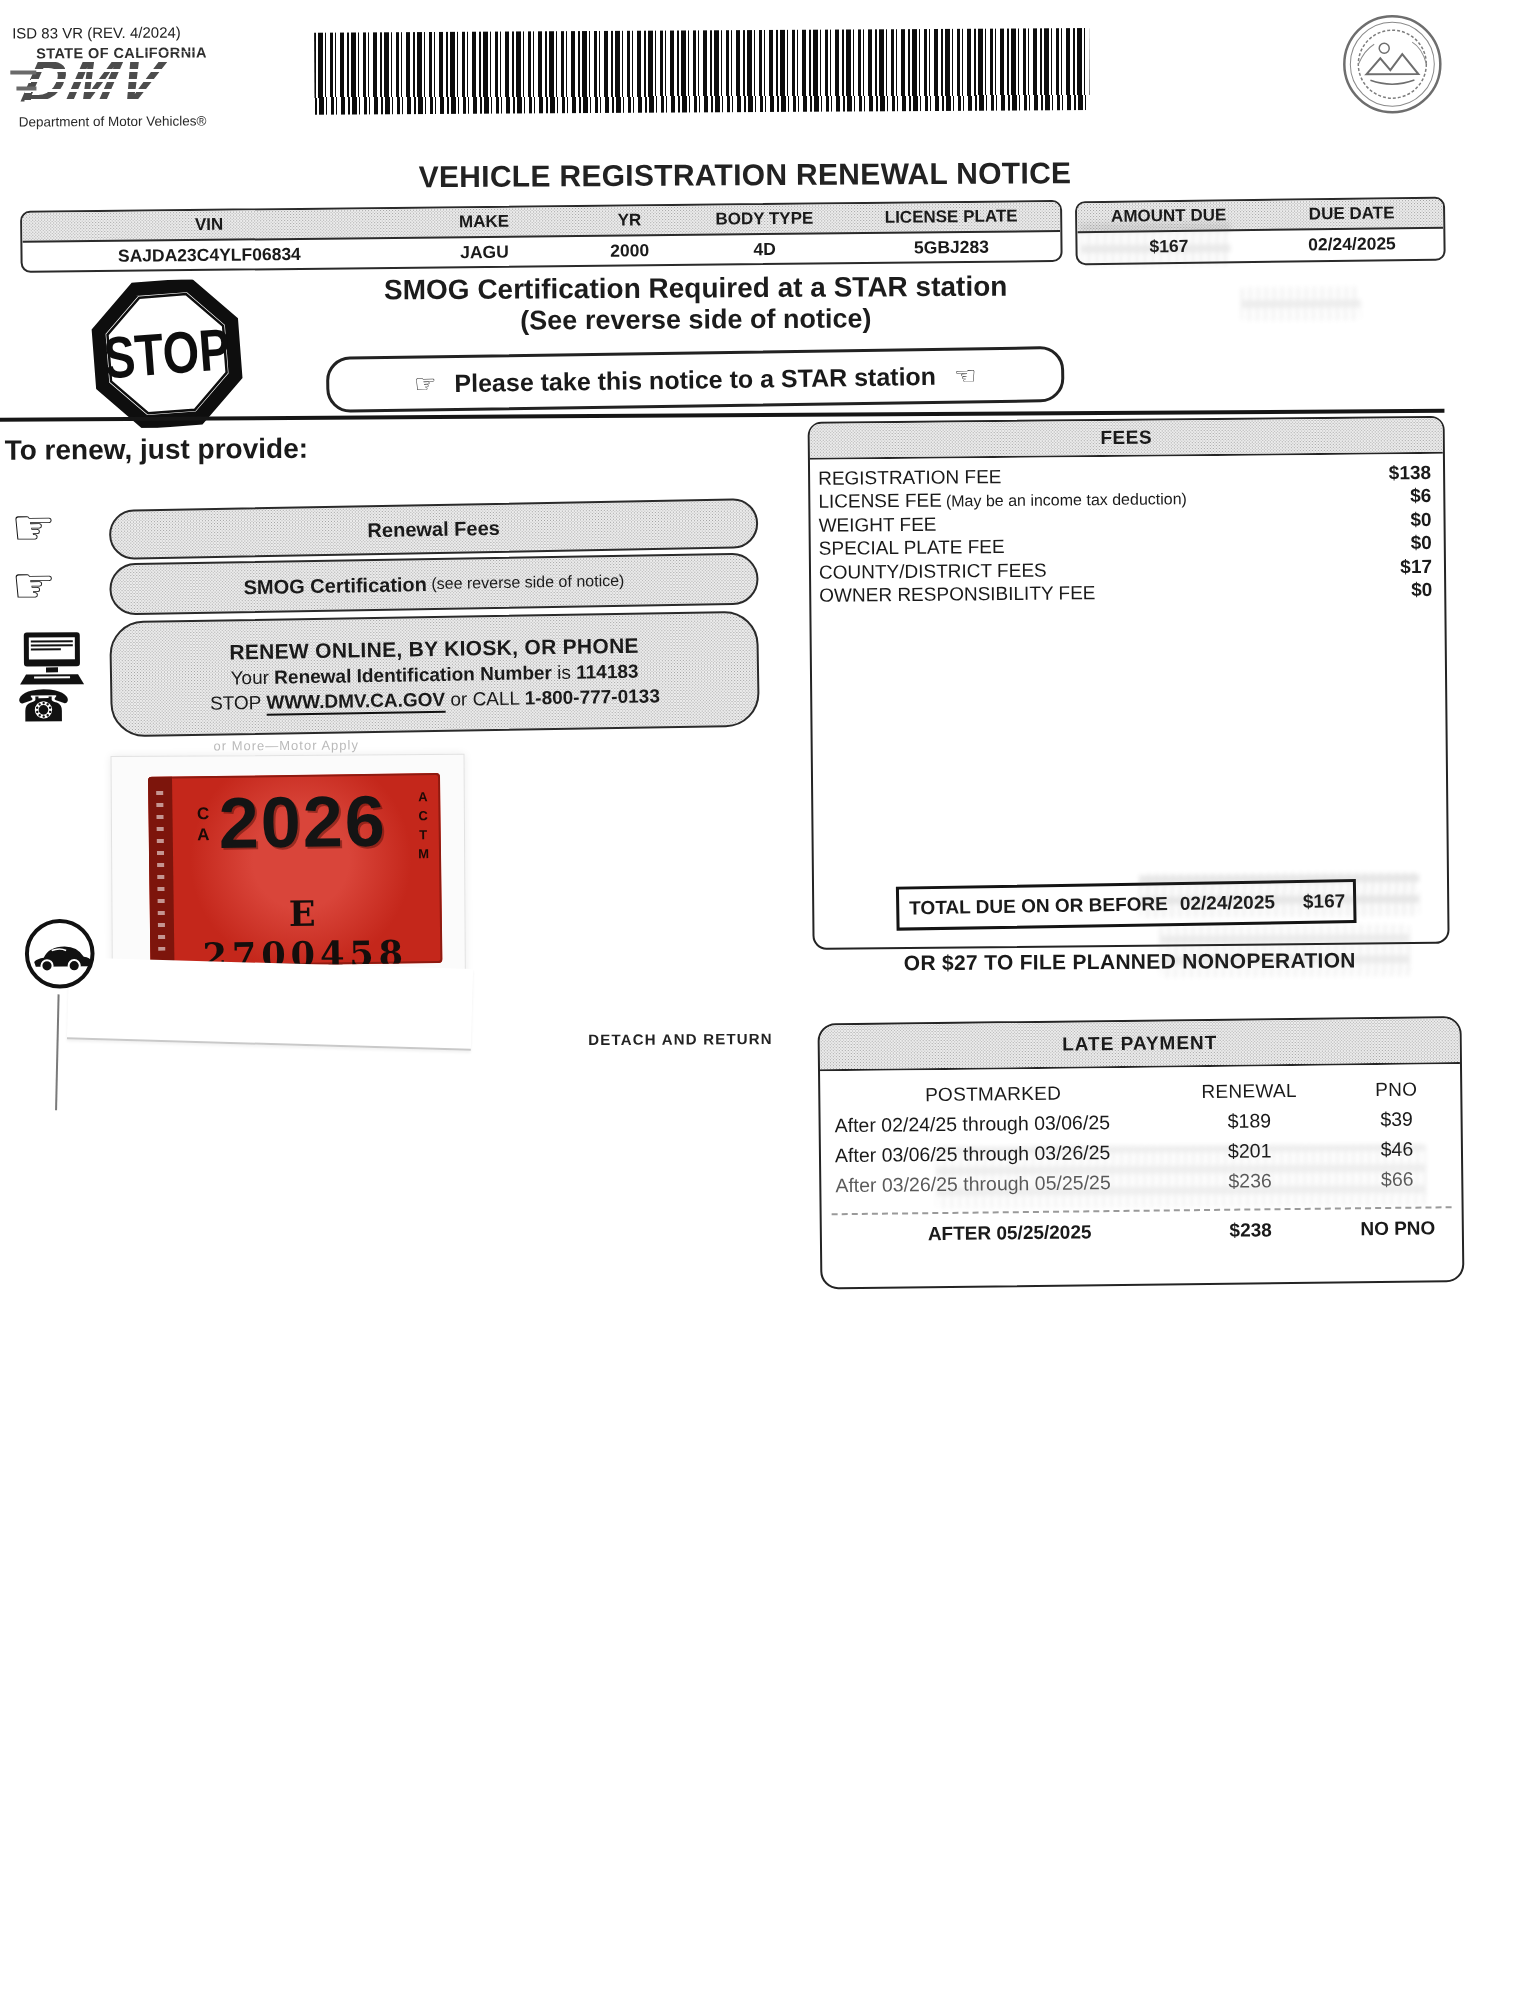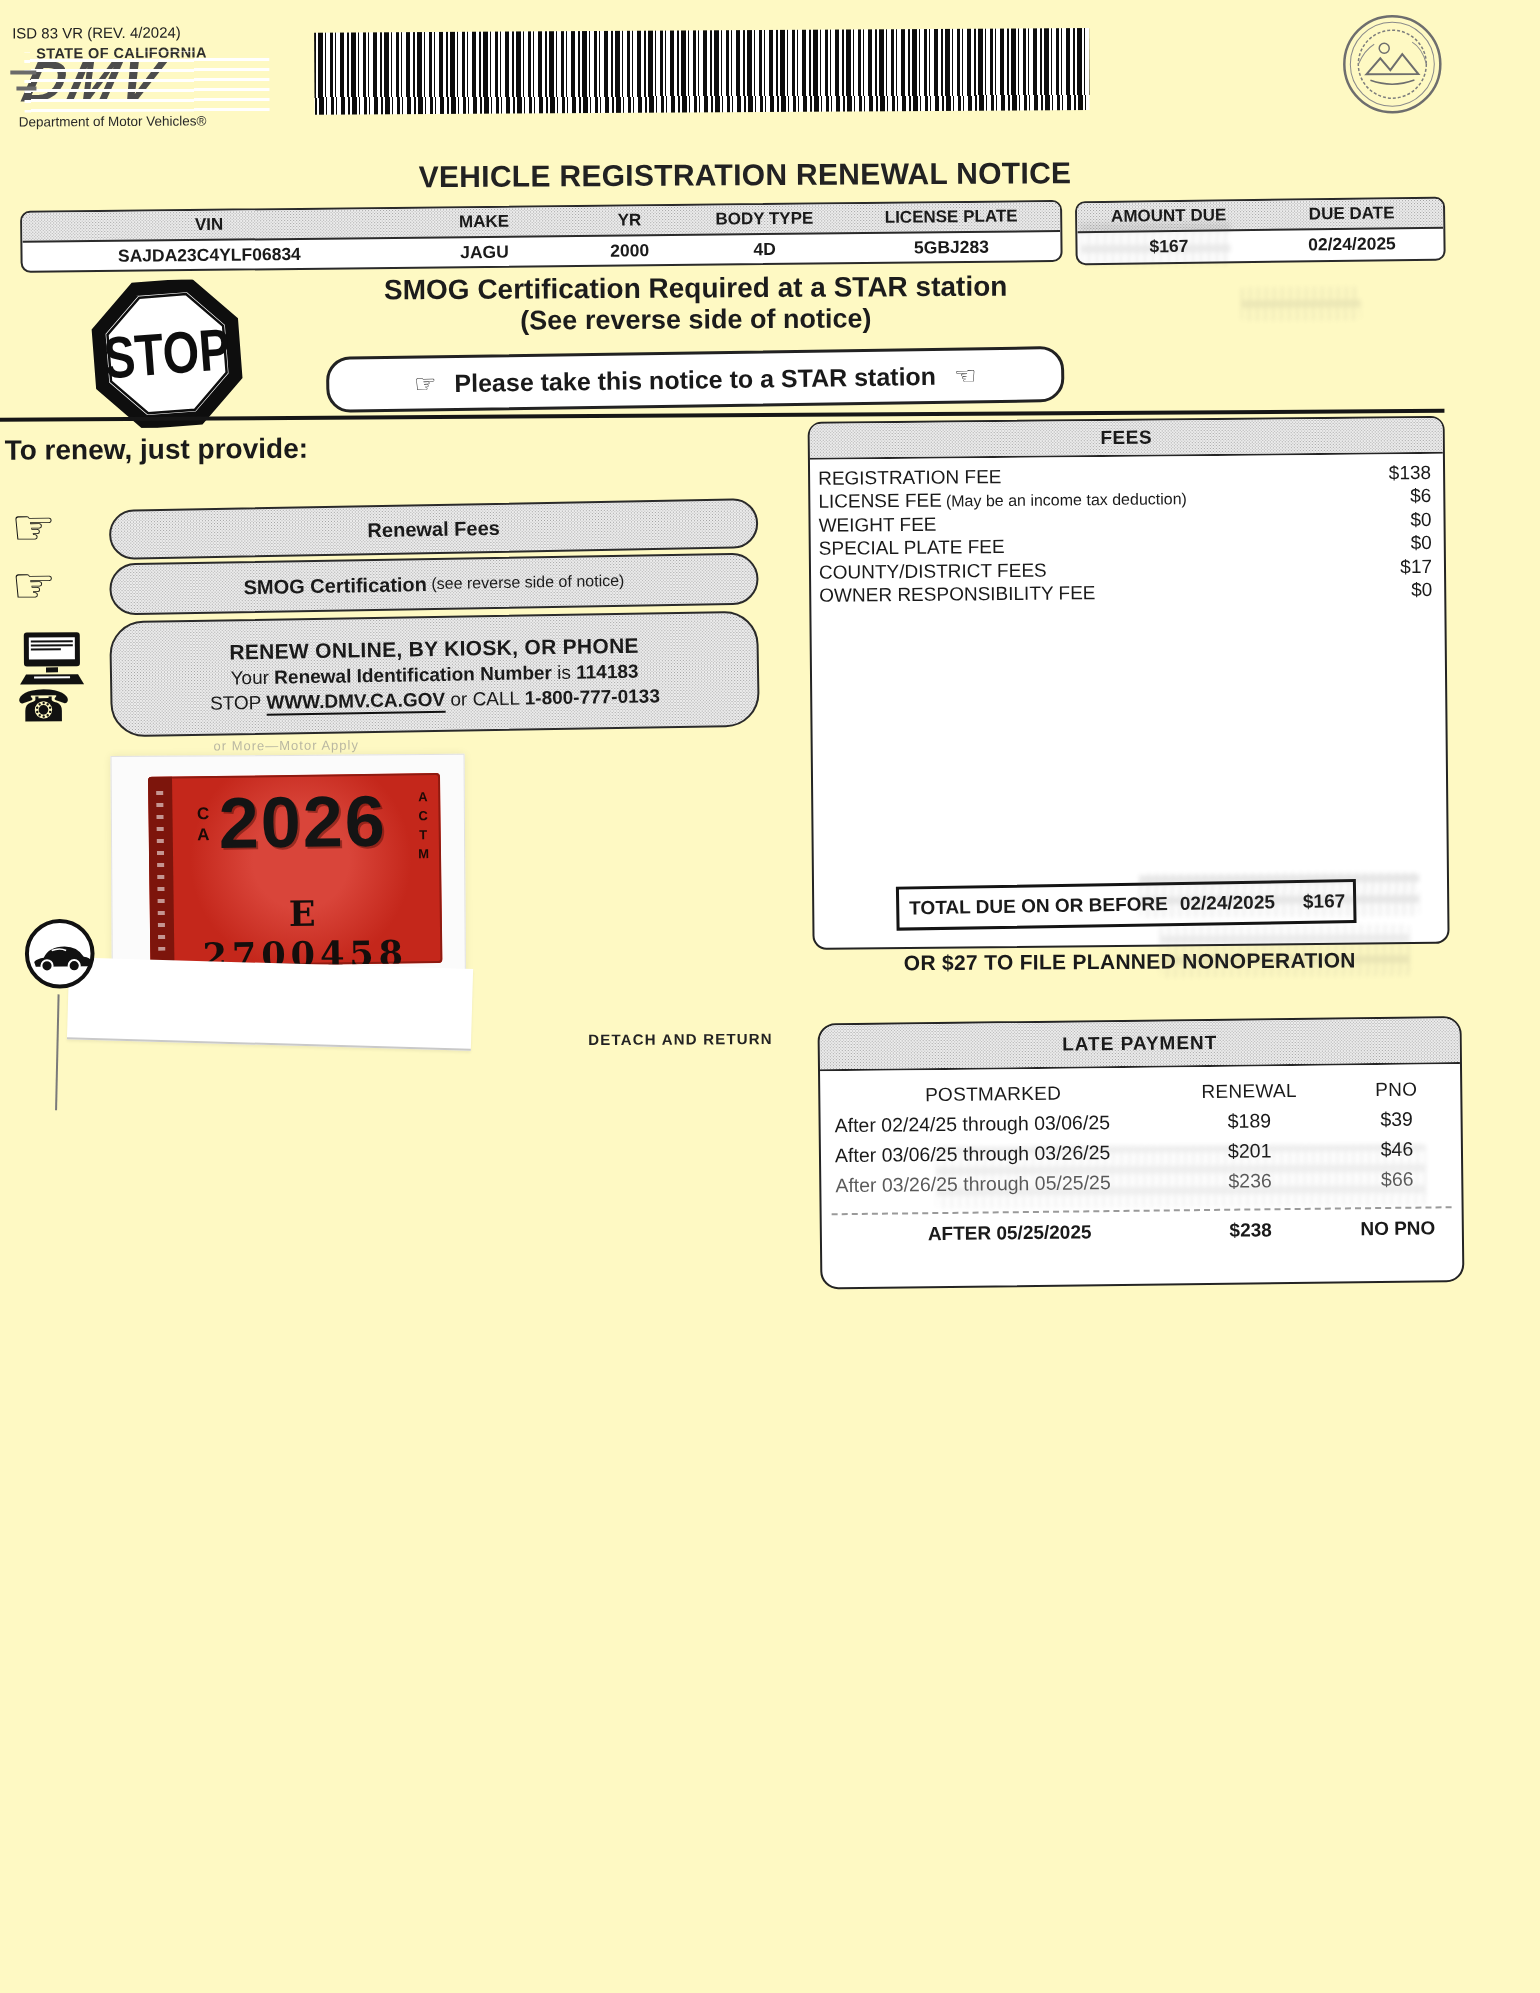--- a/index.html
+++ b/index.html
@@ -1,16 +1,16 @@
 <!DOCTYPE html>
 <html><head>
 <meta charset="utf-8">
 <style>
   html,body{margin:0;padding:0;background:#e9e9e9;}
-  .page{position:relative;width:1540px;height:1993px;background:#fef9c3;overflow:hidden;
+  .page{position:relative;width:1540px;height:1993px;background:#ffffff;overflow:hidden;
         font-family:"Liberation Sans",sans-serif;color:#1a1a1a;margin:0 auto;}
   .scan{position:absolute;inset:0;transform:rotate(-0.35deg);}
   .abs{position:absolute;}
   .b{font-weight:bold;}
   .dither{background-color:#ececec;
           background-image:radial-gradient(#9f9f9f 0.8px,transparent 0.9px),
                            radial-gradient(#b5b5b5 0.8px,transparent 0.9px);
           background-size:3px 3px;background-position:0 0,1.5px 1.5px;}
 
   
@@ -99,21 +99,21 @@
   .stamp-line{left:56px;top:990px;width:2px;height:116px;background:#7a7a7a;transform:rotate(1.6deg);}
   .detach{left:588px;top:1030px;font-size:15px;font-weight:bold;letter-spacing:1.2px;color:#222;}
 
   
   .fees-box{left:812px;top:421px;width:633px;height:524px;border:2.5px solid #242424;border-radius:14px;
             background:#fff;transform:rotate(-0.2deg);}
   .fees-head{height:34px;border-bottom:2.5px solid #242424;border-radius:11px 11px 0 0;
              display:flex;align-items:center;justify-content:center;font-size:19px;font-weight:bold;letter-spacing:.5px;}
   .fee-row{display:flex;align-items:baseline;padding:1.5px 12px 0 8px;font-size:19px;}
   .fee-row .note{font-size:16px;margin-left:4px;}
-  .fee-val{margin-left:auto;font-weight:normal;}
+  .fee-val{margin-left:auto;font-weight:bold;}
   .total-row{position:absolute;left:82px;top:462px;width:436px;height:38px;border:3px solid #141414;
              display:flex;align-items:center;padding:0 8px 0 10px;font-size:19px;font-weight:bold;
              transform:rotate(-0.4deg);background:#fff;}
   .total-date{margin-left:12px;} .total-amt{margin-left:auto;}
   .pno-line{left:865px;top:952px;width:530px;text-align:center;font-size:21px;font-weight:bold;letter-spacing:.3px;}
 
   
   .late-box{left:818px;top:1022px;width:640px;height:262px;border:2.5px solid #242424;border-radius:18px;
             background:#fff;transform:rotate(-0.3deg);overflow:hidden;}
   .late-head{height:44px;border-bottom:2.5px solid #242424;border-radius:15px 15px 0 0;

